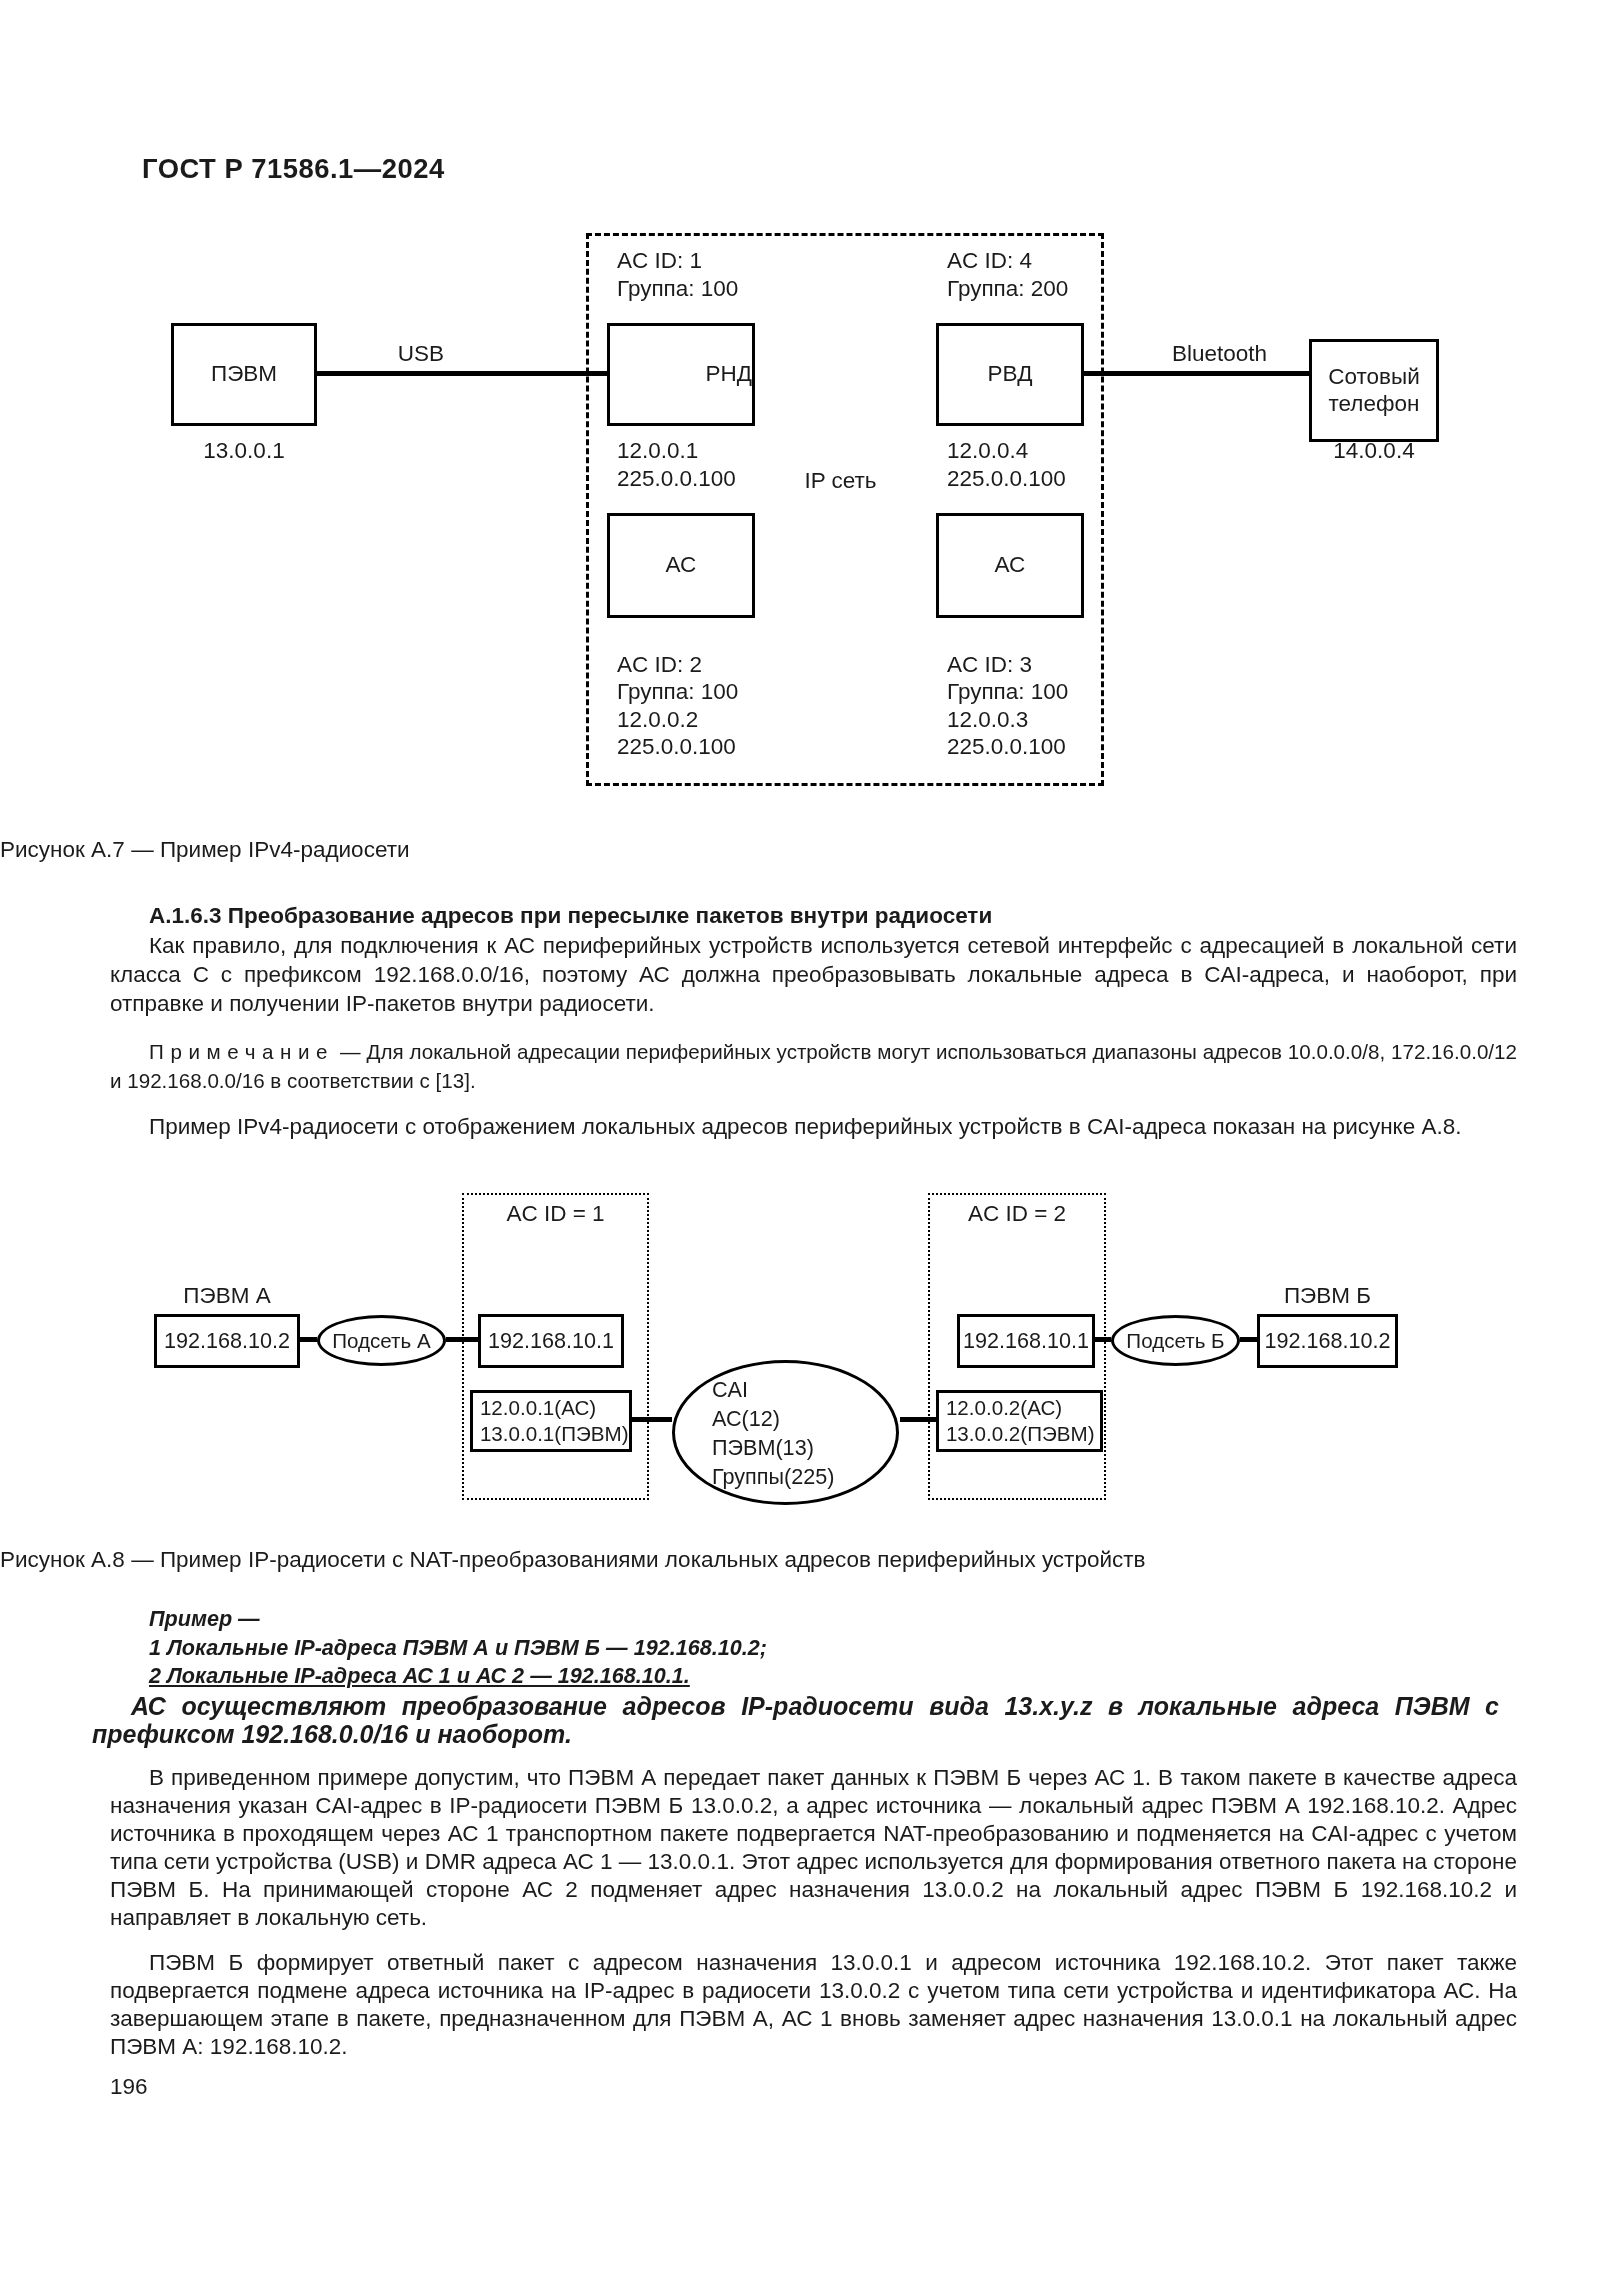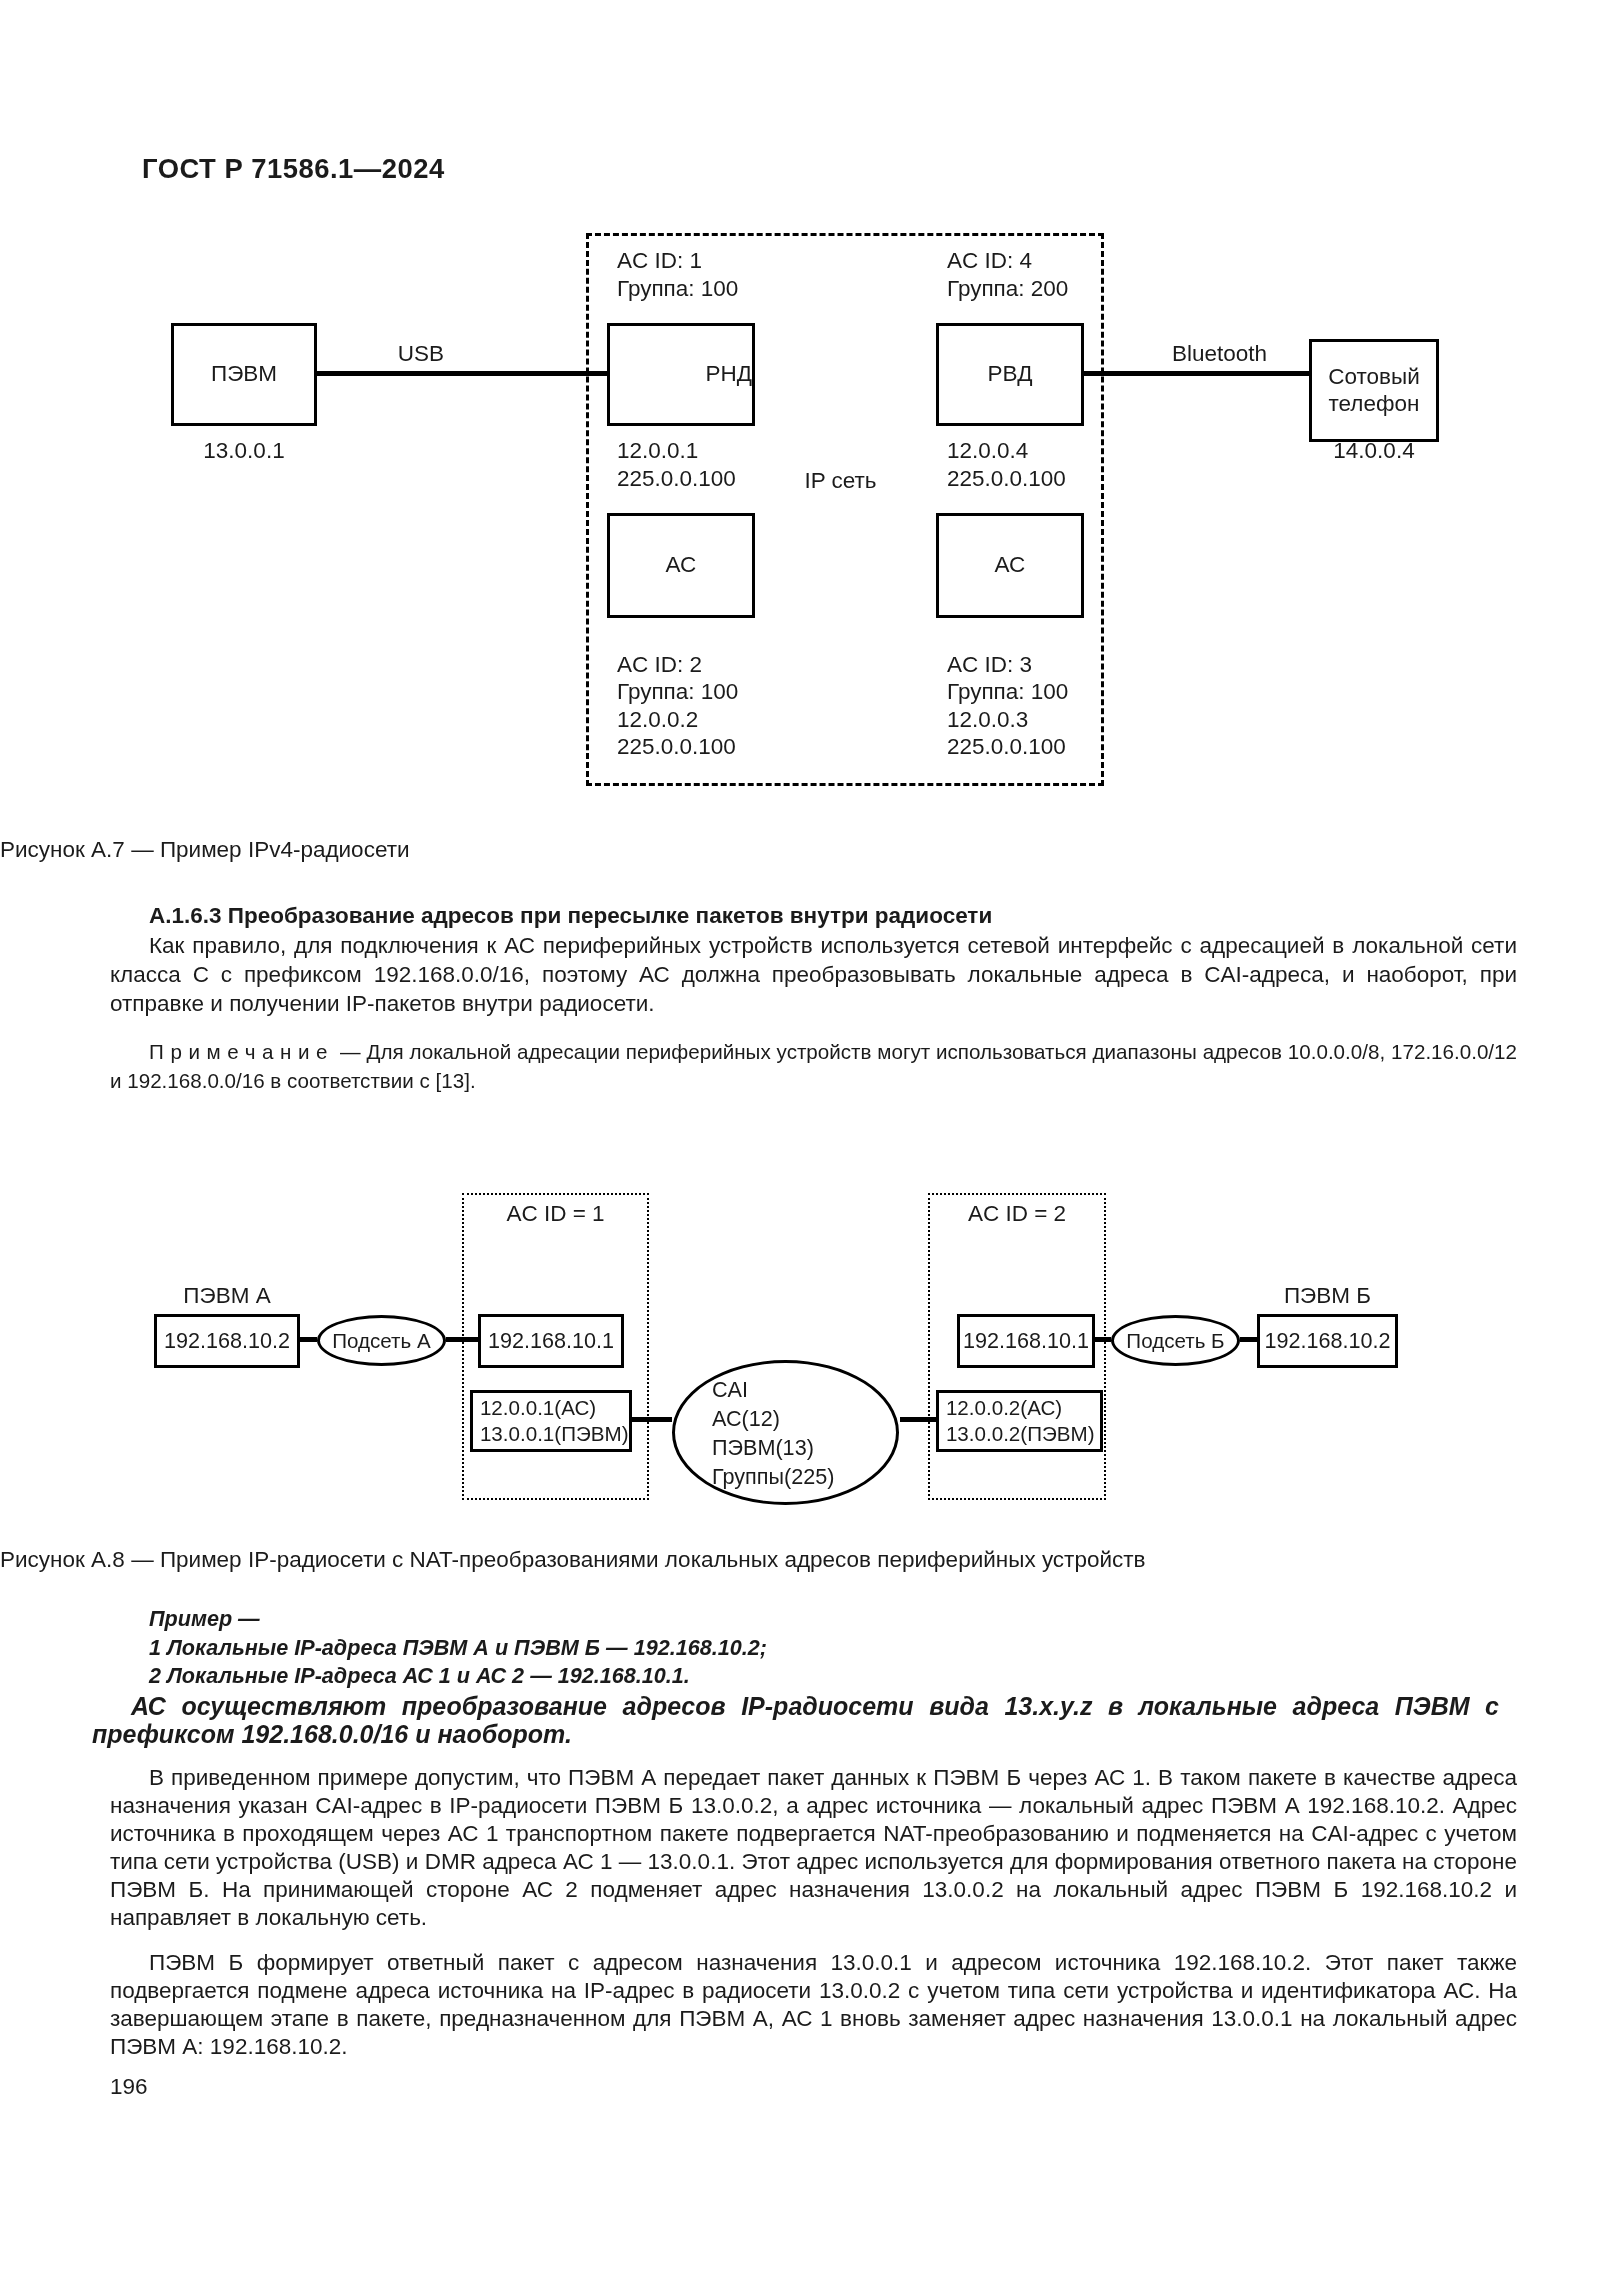--- a/index.html
+++ b/index.html
@@ -92,20 +92,21 @@
     <div class="caption" style="top:837px;">Рисунок А.7 — Пример IPv4-радиосети</div>
   </div>
 
   <div class="heading" style="left:149px;top:903px;">А.1.6.3 Преобразование адресов при пересылке пакетов внутри радиосети</div>
   <div class="para p1" style="top:931px;">Как правило, для подключения к АС периферийных устройств используется сетевой интерфейс с адресацией в локальной сети класса С с префиксом 192.168.0.0/16, поэтому АС должна преобразовывать локальные адреса в CAI-адреса, и наоборот, при отправке и получении IP-пакетов внутри радиосети.</div>
 
   <div class="para note" style="top:1037px;">
     <span class="sp">Примечание</span><span> — Для локальной адресации периферийных устройств могут использоваться диапазоны адресов 10.0.0.0/8, 172.16.0.0/12 и 192.168.0.0/16 в соответствии с [13].</span>
   </div>
 
+  <div class="para" style="top:1112px;line-height:29px;">Пример IPv4-радиосети с отображением локальных адресов периферийных устройств в CAI-адреса показан на рисунке А.8.</div>
 
   <div>
 
     <div class="dot-rect" style="left:462px;top:1193px;width:187px;height:307px;"></div>
     <div class="dot-rect" style="left:928px;top:1193px;width:178px;height:307px;"></div>
     <div class="dlab center" style="left:462px;top:1200px;width:187px;">AC ID = 1</div>
     <div class="dlab center" style="left:928px;top:1200px;width:178px;">AC ID = 2</div>
 
     <div class="hline" style="left:300px;top:1337px;width:16.7px;"></div>
     <div class="hline" style="left:446px;top:1337px;width:32px;"></div>
@@ -149,21 +150,21 @@
 АС(12)
 ПЭВМ(13)
 Группы(225)</span>
     </div>
 
     <div class="caption" style="top:1547px;">Рисунок А.8 — Пример IP-радиосети с NAT-преобразованиями локальных адресов периферийных устройств</div>
   </div>
 
   <div class="ex" style="left:149px;top:1606px;">Пример —</div>
   <div class="ex" style="left:149px;top:1635px;">1 Локальные IP-адреса ПЭВМ А и ПЭВМ Б — 192.168.10.2;</div>
-  <div class="ex" style="left:149px;top:1663px;">2 Локальные IP-адреса АС 1 и АС 2 — 192.168.10.1.</div>
+  <div class="ex" style="left:149px;top:1663px;text-decoration:underline;">2 Локальные IP-адреса АС 1 и АС 2 — 192.168.10.1.</div>
   <div class="ex-para" style="top:1692px;">АС осуществляют преобразование адресов IP-радиосети вида 13.x.y.z в локальные адреса ПЭВМ с префиксом 192.168.0.0/16 и наоборот.</div>
 
   <div class="para" style="top:1764px;">В приведенном примере допустим, что ПЭВМ А передает пакет данных к ПЭВМ Б через АС 1. В таком пакете в качестве адреса назначения указан CAI-адрес в IP-радиосети ПЭВМ Б 13.0.0.2, а адрес источника — локальный адрес ПЭВМ А 192.168.10.2. Адрес источника в проходящем через АС 1 транспортном пакете подвергается NAT-преобразованию и подменяется на CAI-адрес с учетом типа сети устройства (USB) и DMR адреса АС 1 — 13.0.0.1. Этот адрес используется для формирования ответного пакета на стороне ПЭВМ Б. На принимающей стороне АС 2 подменяет адрес назначения 13.0.0.2 на локальный адрес ПЭВМ Б 192.168.10.2 и направляет в локальную сеть.</div>
   <div class="para" style="top:1949px;">ПЭВМ Б формирует ответный пакет с адресом назначения 13.0.0.1 и адресом источника 192.168.10.2. Этот пакет также подвергается подмене адреса источника на IP-адрес в радиосети 13.0.0.2 с учетом типа сети устройства и идентификатора АС. На завершающем этапе в пакете, предназначенном для ПЭВМ А, АС 1 вновь заменяет адрес назначения 13.0.0.1 на локальный адрес ПЭВМ А: 192.168.10.2.</div>
 
   <div class="pagenum" style="left:110px;top:2074px;">196</div>
 
 </div>
 
 

